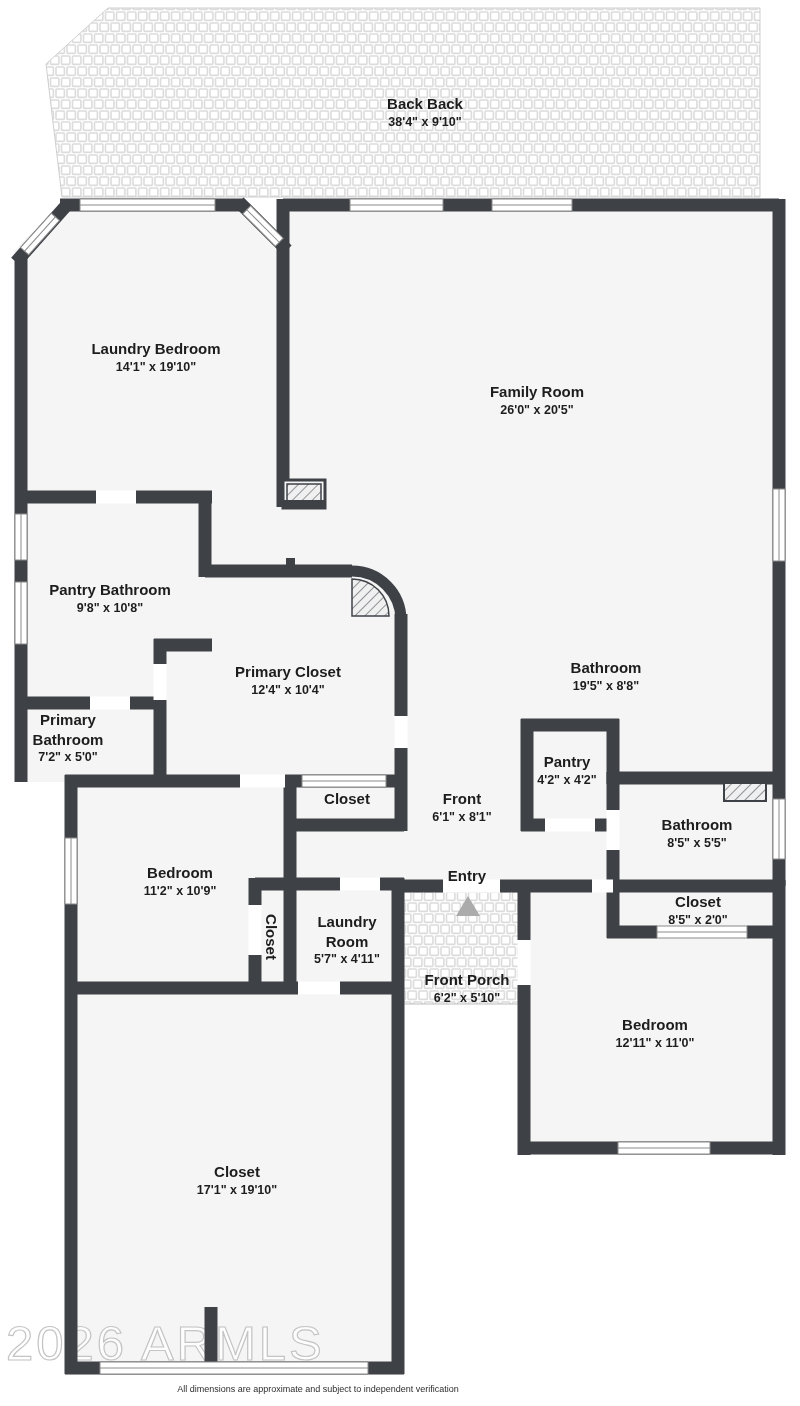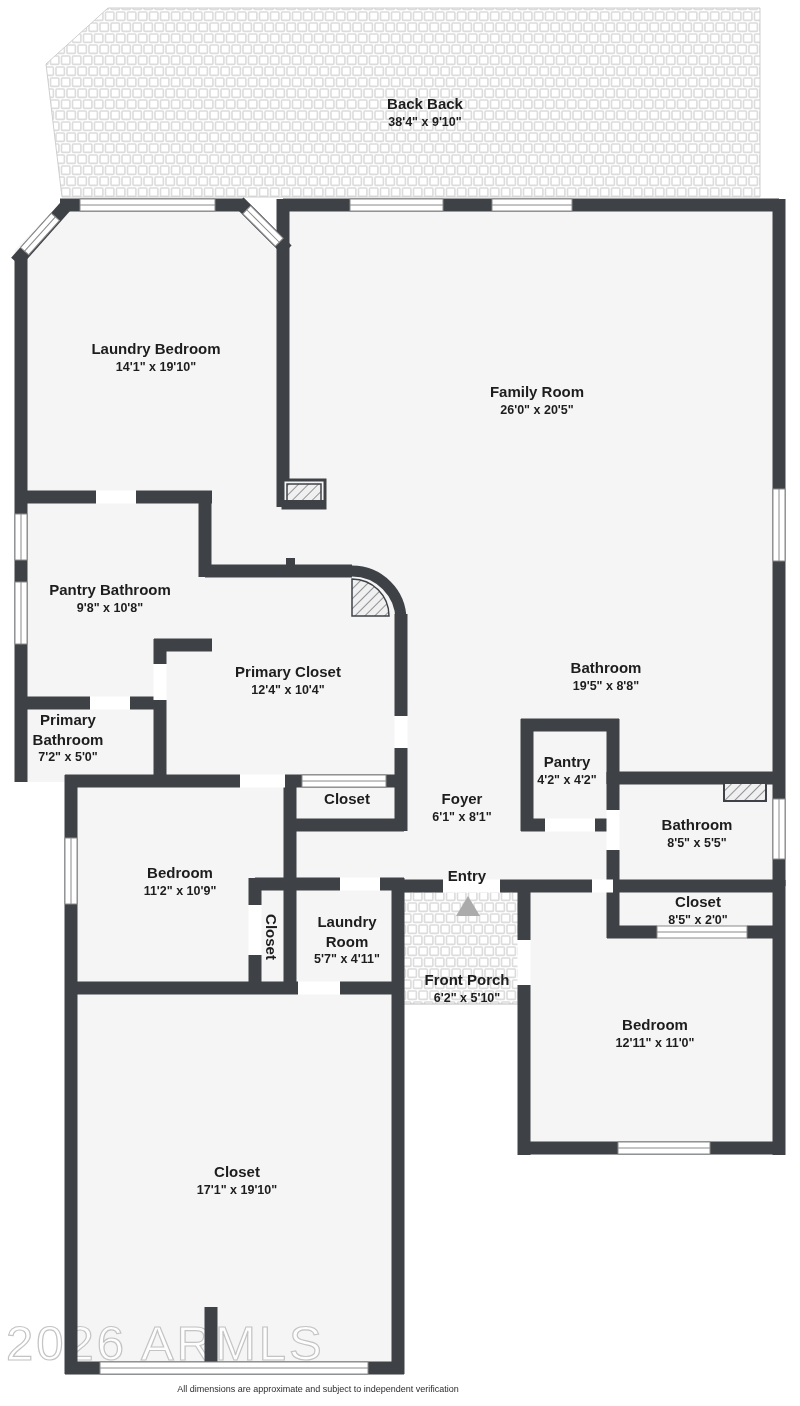--- a/index.html
+++ b/index.html
@@ -186,21 +186,21 @@
 </div>
 <div class="lbl" style="left:68px;top:738px">
   <span class="nm">Primary</span>
   <span class="nm">Bathroom</span>
   <span class="dm">7'2" x 5'0"</span>
 </div>
 <div class="lbl" style="left:347px;top:799px">
   <span class="nm">Closet</span>
 </div>
 <div class="lbl" style="left:462px;top:807px">
-  <span class="nm">Foyer</span>
+  <span class="nm">Front</span>
   <span class="dm">6'1" x 8'1"</span>
 </div>
 <div class="lbl" style="left:567px;top:770px">
   <span class="nm">Pantry</span>
   <span class="dm">4'2" x 4'2"</span>
 </div>
 <div class="lbl" style="left:697px;top:833px">
   <span class="nm">Bathroom</span>
   <span class="dm">8'5" x 5'5"</span>
 </div>

